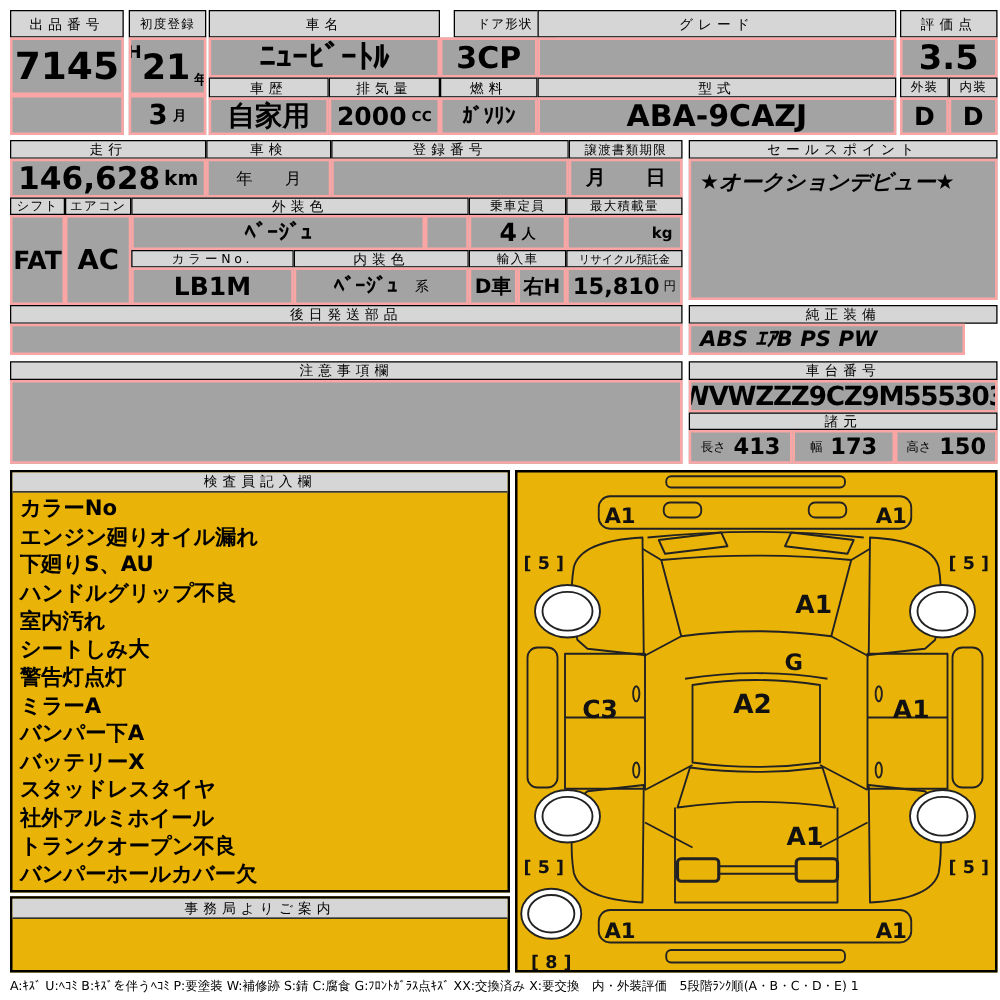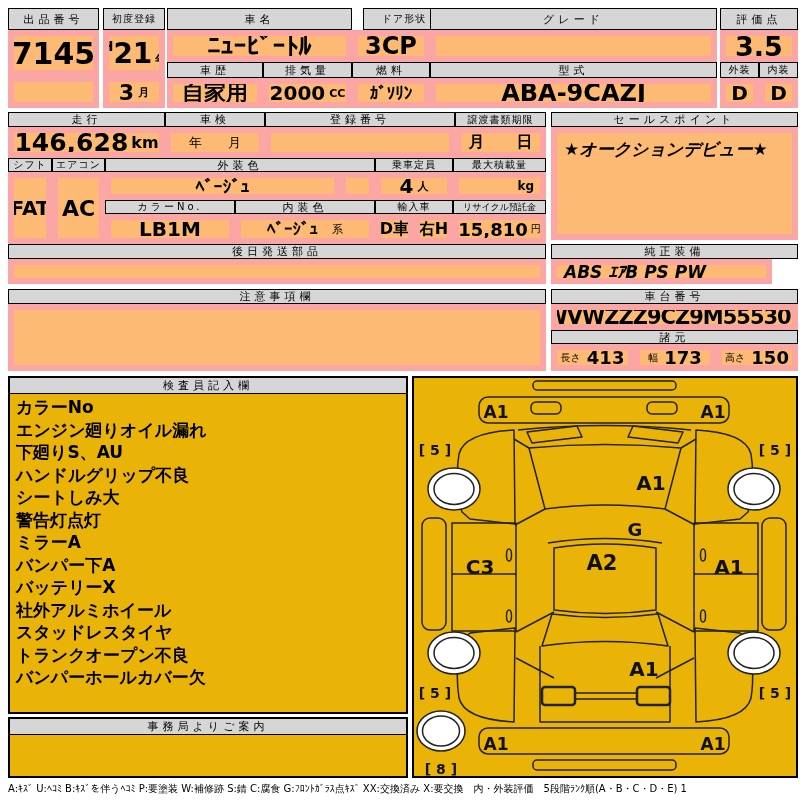--- a/index.html
+++ b/index.html
@@ -4,21 +4,21 @@
 <style>
   * { margin:0; padding:0; box-sizing:border-box; }
   html,body { width:800px; height:800px; background:#fff; color:#000;
     font-family:"DejaVu Sans","Liberation Sans",sans-serif; }
   body { position:relative; overflow:hidden; }
   .abs { position:absolute; }
   .box { border:2px solid #000; background:#eab308; }
   .hdr { background:#d6d6d6; border:1px solid #000; display:flex; align-items:center;
          justify-content:center; font-size:11px; letter-spacing:4px; white-space:nowrap; overflow:hidden; }
   .hdr.tight { letter-spacing:1px; font-size:10px; }
-  .val { background:#fdba74; border:6px solid #fca5a5; display:flex; align-items:center;
+  .val { background:#a3a3a3; border:2px solid #fca5a5; display:flex; align-items:center;
          justify-content:center; font-weight:bold; white-space:nowrap; overflow:hidden; }
   .val.left { justify-content:flex-start;font-style:italic; }
   .val.top { align-items:flex-start; }
   .unit { font-size:11px; font-weight:bold; margin-left:4px; }
   .list { font-weight:bold; font-size:17px; line-height:22.5px; padding:2px 6px; }
   svg text { font-family:"DejaVu Sans","Liberation Sans",sans-serif; font-weight:bold; fill:#111; }
   .footer { font-size:10px; white-space:nowrap; }
 </style>
 </head>
 <body>
@@ -136,27 +136,28 @@
     <span style="font-size:18px">150</span>
 </div>
 
 <div class="abs box" style="left:8px;top:376px;width:400px;height:338px">
   <div class="hdr" style="height:16px;border:none;border-bottom:1px solid #000">検査員記入欄</div>
   <div class="list">
     <div>カラーNo</div>
     <div>エンジン廻りオイル漏れ</div>
     <div>下廻りS、AU</div>
     <div>ハンドルグリップ不良</div>
+    <div>室内汚れ</div>
     <div>シートしみ大</div>
     <div>警告灯点灯</div>
     <div>ミラーA</div>
     <div>バンパー下A</div>
     <div>バッテリーX</div>
+    <div>スタッドレスタイヤ</div>
     <div>社外アルミホイール</div>
-    <div>スタッドレスタイヤ</div>
     <div>トランクオープン不良</div>
     <div>バンパーホールカバー欠</div>
   </div>
 </div>
 
 <div class="abs box" style="left:8px;top:717px;width:400px;height:61px">
   <div class="hdr" style="height:16px;border:none;border-bottom:1px solid #000">事務局よりご案内</div>
   <div></div>
 </div>
 

